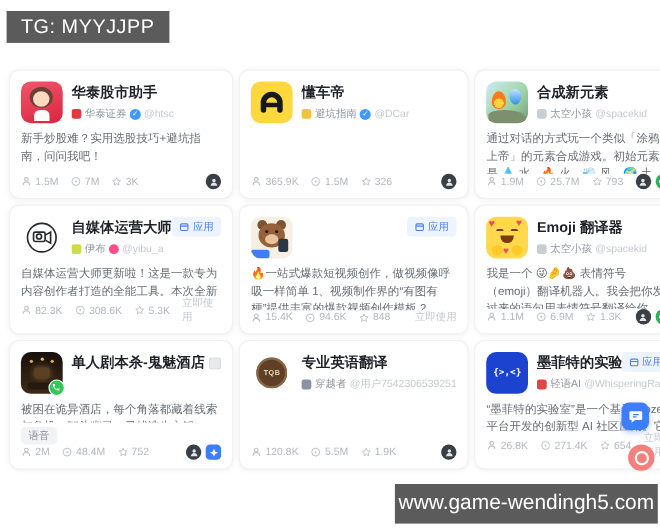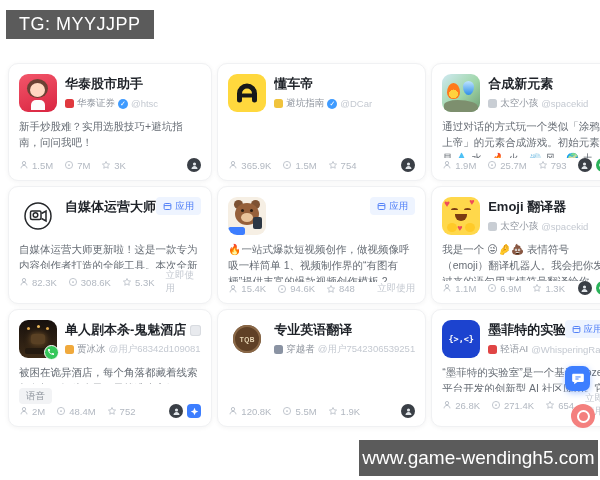--- a/index.html
+++ b/index.html
@@ -137,21 +137,21 @@
           <svg width="10" height="10" viewBox="0 0 24 24" fill="none" stroke="#b9bfc8" stroke-width="2.1">
             <circle cx="12" cy="12" r="8.6"></circle>
             <circle cx="12" cy="12" r="2.1" fill="#b9bfc8" stroke="none"></circle>
           </svg>
           <i>1.5M</i>
         </span>
         <span class="stat">
           <svg width="10" height="10" viewBox="0 0 24 24" fill="none" stroke="#b9bfc8" stroke-width="2">
             <path d="M12 3.5l2.6 5.6 6 .7-4.4 4.1 1.2 5.9-5.4-3-5.4 3 1.2-5.9-4.4-4.1 6-.7z"></path>
           </svg>
-          <i>754</i>
+          <i>326</i>
         </span>
         <div class="fright">
           <span class="picon pdark">
             <svg width="9" height="9" viewBox="0 0 24 24" fill="#e2e6ea">
               <circle cx="12" cy="8" r="4.2"></circle>
               <path d="M4 21c0-4.4 3.6-8 8-8s8 3.6 8 8z"></path>
             </svg>
           </span>
         </div>
       </div>
@@ -219,20 +219,26 @@
           <span class="clip" style="background:#ffffff"><svg viewBox="0 0 38 38" width="38" height="38" fill="none" stroke="#26282b" stroke-width="1.5">
               <circle cx="19" cy="19" r="13"></circle>
               <rect x="11.5" y="14" width="10.5" height="8.5" rx="1.5"></rect>
               <circle cx="16.5" cy="18" r="2.3"></circle>
               <path d="M22.5 16.5l4.5-2.5v10l-4.5-2.5"></path>
             </svg></span>
         </div>
         <div class="htxt">
           <div class="trow">
             <span class="title">自媒体运营大师V2</span>
+          </div>
+          <div class="prow">
+            <span class="pic" style="background:#cddc4a"></span>
+            <span class="pname">伊布</span>
+            <span class="ebadge" style="background:#ff4d88"></span>
+            <span class="handle">@yibu_a</span>
           </div>
         </div>
         <div class="abadge">
           <svg width="9" height="9" viewBox="0 0 24 24" fill="none" stroke="#4e7df7" stroke-width="2.6">
             <rect x="3" y="4" width="18" height="16" rx="3"></rect>
             <path d="M3 9.5h18"></path>
           </svg>
           <span>应用</span>
         </div>
       </div>
@@ -387,25 +393,20 @@
           <span class="s" style="left:25px;top:25px;width:15px;height:15px;border-radius:50%;background:#35c75a;border:1.5px solid #fff;box-sizing:border-box;z-index:2">
             <svg width="8" height="8" viewBox="0 0 24 24" fill="#fff" style="position:absolute;left:1.5px;top:1.5px">
               <path d="M6.6 10.8c1.4 2.8 3.8 5.1 6.6 6.6l2.2-2.2c.3-.3.7-.4 1-.2 1.1.4 2.3.6 3.6.6.6 0 1 .4 1 1V20c0 .6-.4 1-1 1C10.9 21 3 13.1 3 3.9 3 3.4 3.4 3 4 3h3.5c.6 0 1 .4 1 1 0 1.2.2 2.4.6 3.6.1.3 0 .7-.2 1l-2.3 2.2z"></path>
             </svg>
           </span>
         </div>
         <div class="htxt">
           <div class="trow">
             <span class="title">单人剧本杀-鬼魅酒店</span>
             <span class="ttag"></span>
-          </div>
-          <div class="prow">
-            <span class="pic" style="background:#f0a93c"></span>
-            <span class="pname">贾冰冰</span>
-            <span class="handle">@用户68342d109081</span>
           </div>
         </div>
       </div>
       <div class="desc c2">被困在诡异酒店，每个角落都藏着线索与危机，智斗幽灵，寻找逃生之钥，你能…</div>
       <span class="tagpill">语音</span>
       <div class="foot">
         <span class="stat">
           <svg width="10" height="10" viewBox="0 0 24 24" fill="none" stroke="#b9bfc8" stroke-width="2.3">
             <circle cx="12" cy="7.5" r="4"></circle>
             <path d="M5 20c0-3.9 3.1-7 7-7s7 3.1 7 7"></path>

